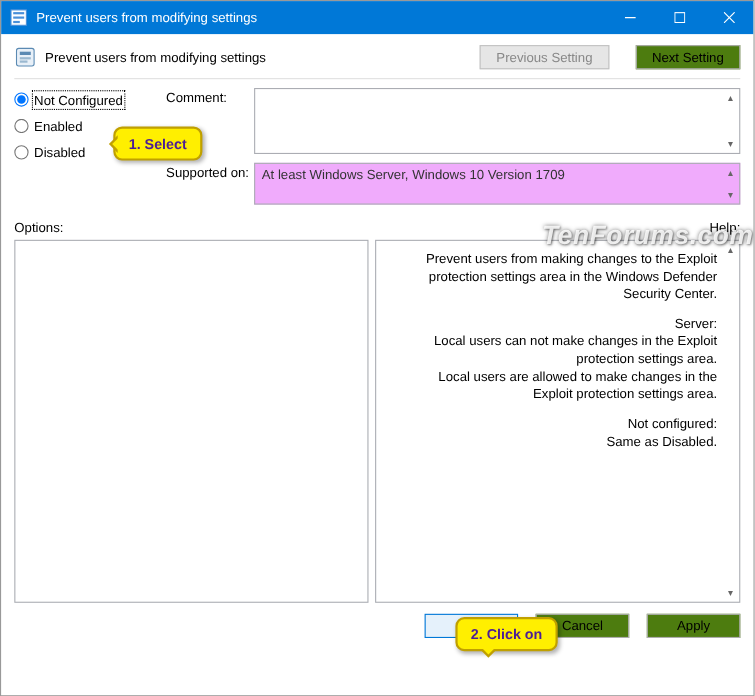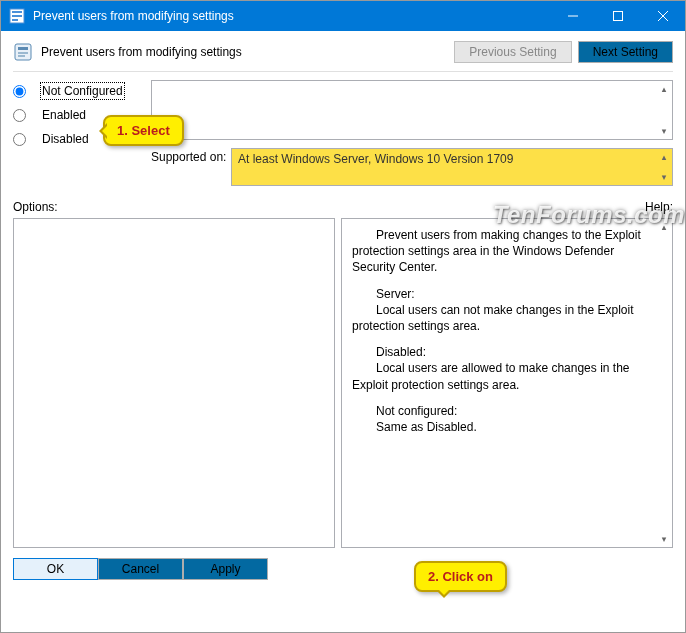--- a/index.html
+++ b/index.html
@@ -6,51 +6,51 @@
 body { font-family: "Segoe UI", Tahoma, sans-serif; font-size: 12px; background: #fff; width: 686px; height: 633px; overflow: hidden; position: relative; border: 1px solid #999; }
 .titlebar { background: #0078d7; color: #fff; height: 30px; display: flex; align-items: center; padding: 0 0 0 8px; }
 .titlebar .appicon { width: 16px; height: 16px; margin-right: 8px; }
 .titlebar .title { flex: 1; font-size: 12px; }
 .winbtns { display: flex; height: 100%; }
 .winbtn { width: 45px; display: flex; align-items: center; justify-content: center; color: #fff; }
 .winbtn svg { width: 10px; height: 10px; }
 .header { display: flex; align-items: center; padding: 10px 12px 8px 12px; }
 .header .hicon { width: 20px; height: 20px; margin-right: 8px; }
 .header .htitle { flex: 1; font-size: 12px; }
-.navbtns { display: flex; gap: 6px; }
-.btn { background: #0369a1; border: 1px solid #adadad; padding: 3px 14px; font-size: 12px; font-family: inherit; min-width: 85px; }
+.navbtns { display: flex; gap: 24px; }
+.btn { background: #4d7c0f; border: 1px solid #adadad; padding: 3px 14px; font-size: 12px; font-family: inherit; min-width: 85px; }
 .btn:disabled { color: #888; background: #e6e6e6; border-color: #c0c0c0; }
 .divider { height: 1px; background: #e0e0e0; margin: 0 12px 8px 12px; }
 .midrow { display: flex; padding: 0 12px; gap: 8px; }
 .radios { width: 130px; padding-top: 4px; }
-.radio { display: flex; align-items: flex-end; margin-bottom: 10px; gap: 16px; position: relative; }
+.radio { display: flex; align-items: flex-start; margin-bottom: 10px; gap: 5px; position: relative; }
 .radio input { margin: 0; }
 .radio label { text-decoration: underline; text-decoration-color: rgba(0,0,0,0); }
 .radio.selected label { outline: 1px dotted #000; outline-offset: 1px; }
 .fields { flex: 1; }
 .fieldrow { display: flex; margin-bottom: 8px; }
 .fieldlabel { width: 80px; padding-top: 2px; }
 .textarea-wrap { flex: 1; position: relative; border: 1px solid #abadb3; background: #fff; }
-.textarea-wrap.ro { background: #fde047; }
+.textarea-wrap.ro { background: #f0abfc; }
 .textarea-wrap .scroll { position: absolute; right: 0; top: 0; bottom: 0; width: 16px; display: flex; flex-direction: column; justify-content: space-between; }
 .scroll .arr { height: 16px; display: flex; align-items: center; justify-content: center; color: #666; font-size: 9px; }
 .comment-box { height: 60px; }
 .supported-box { height: 38px; padding: 3px 20px 3px 6px; font-size: 12px; color: #333; }
 .lowerlabels { display: flex; padding: 6px 12px 4px 12px; justify-content: space-between; }
 .lowerlabels .l1 { width: 328px; }
-.panes { display: flex; padding: 0 12px; gap: 6px; }
+.panes { display: flex; padding: 0 12px; gap: 6px; text-align: right; }
 .pane { border: 1px solid #abadb3; background: #fff; height: 330px; position: relative; }
 .pane.left { width: 322px; }
 .pane.right { flex: 1; padding: 8px 20px 8px 10px; overflow: hidden; }
 .pane .scroll { position: absolute; right: 0; top: 0; bottom: 0; width: 16px; display: flex; flex-direction: column; justify-content: space-between; }
 .help-content p { margin-bottom: 10px; line-height: 1.35; }
 .help-content .indent { text-indent: 24px; }
-.footer { display: flex; justify-content: flex-start; gap: 0; padding: 10px 12px; position: relative; }
+.footer { display: flex; justify-content: flex-end; gap: 16px; padding: 10px 12px; position: relative; }
 .btn.primary { border: 1px solid #0078d7; background: #e5f1fb; }
-.callout { position: absolute; background: #ffef00; border: 2px solid #c0a000; border-radius: 8px; padding: 6px 12px; font-weight: bold; font-size: 13px; color: #b91c1c; box-shadow: 2px 2px 4px rgba(0,0,0,0.3); }
+.callout { position: absolute; background: #ffef00; border: 2px solid #c0a000; border-radius: 8px; padding: 6px 12px; font-weight: bold; font-size: 13px; color: #4c1d95; box-shadow: 2px 2px 4px rgba(0,0,0,0.3); }
 .callout.c1 { top: 114px; left: 102px; }
 .callout.c1::before { content: ""; position: absolute; left: -14px; top: 50%; transform: translateY(-50%); border: 8px solid transparent; border-right-color: #c0a000; }
 .callout.c1::after { content: ""; position: absolute; left: -10px; top: 50%; transform: translateY(-50%); border: 7px solid transparent; border-right-color: #ffef00; }
 .callout.c2 { bottom: 40px; right: 178px; }
 .callout.c2::before { content: ""; position: absolute; left: 20px; bottom: -16px; border: 8px solid transparent; border-top-color: #c0a000; }
 .callout.c2::after { content: ""; position: absolute; left: 21px; bottom: -12px; border: 7px solid transparent; border-top-color: #ffef00; }
 .watermark { position: absolute; top: 200px; left: 0; right: 0; text-align: right; font-size: 24px; font-weight: bold; color: rgba(255,255,255,0.85); text-shadow: 0 0 4px rgba(0,0,0,0.5), 1px 1px 2px rgba(0,0,0,0.4); pointer-events: none; font-style: italic; letter-spacing: 0.5px; }
 </style>
 </head>
 <body>
@@ -109,20 +109,21 @@
       <input type="radio" name="st" style="">
       <label>Enabled</label>
     </div>
     <div class="radio">
       <input type="radio" name="st" style="">
       <label>Disabled</label>
     </div>
   </div>
   <div class="fields">
     <div class="fieldrow">
+      <div class="fieldlabel">Comment:</div>
       <div class="textarea-wrap comment-box">
         <div class="scroll">
           <div class="arr">▴</div>
           <div class="arr">▾</div>
         </div>
       </div>
     </div>
     <div class="fieldrow">
       <div class="fieldlabel">Supported on:</div>
       <div class="textarea-wrap ro supported-box">
@@ -141,21 +142,20 @@
   <div>Help:</div>
 </div>
 
 <div class="panes">
   <div class="pane left"></div>
   <div class="pane right">
     <div class="help-content">
       <p class="indent">Prevent users from making changes to the Exploit protection settings area in the Windows Defender Security Center.</p>
       <p class="indent">Server:</p>
       <p class="indent" style="margin-top:-10px">Local users can not make changes in the Exploit protection settings area.</p>
-      <p class="indent">Disabled:</p>
       <p class="indent" style="margin-top:-10px">Local users are allowed to make changes in the Exploit protection settings area.</p>
       <p class="indent">Not configured:</p>
       <p class="indent" style="margin-top:-10px">Same as Disabled.</p>
     </div>
     <div class="scroll">
       <div class="arr">▴</div>
       <div class="arr">▾</div>
     </div>
   </div>
 </div>

